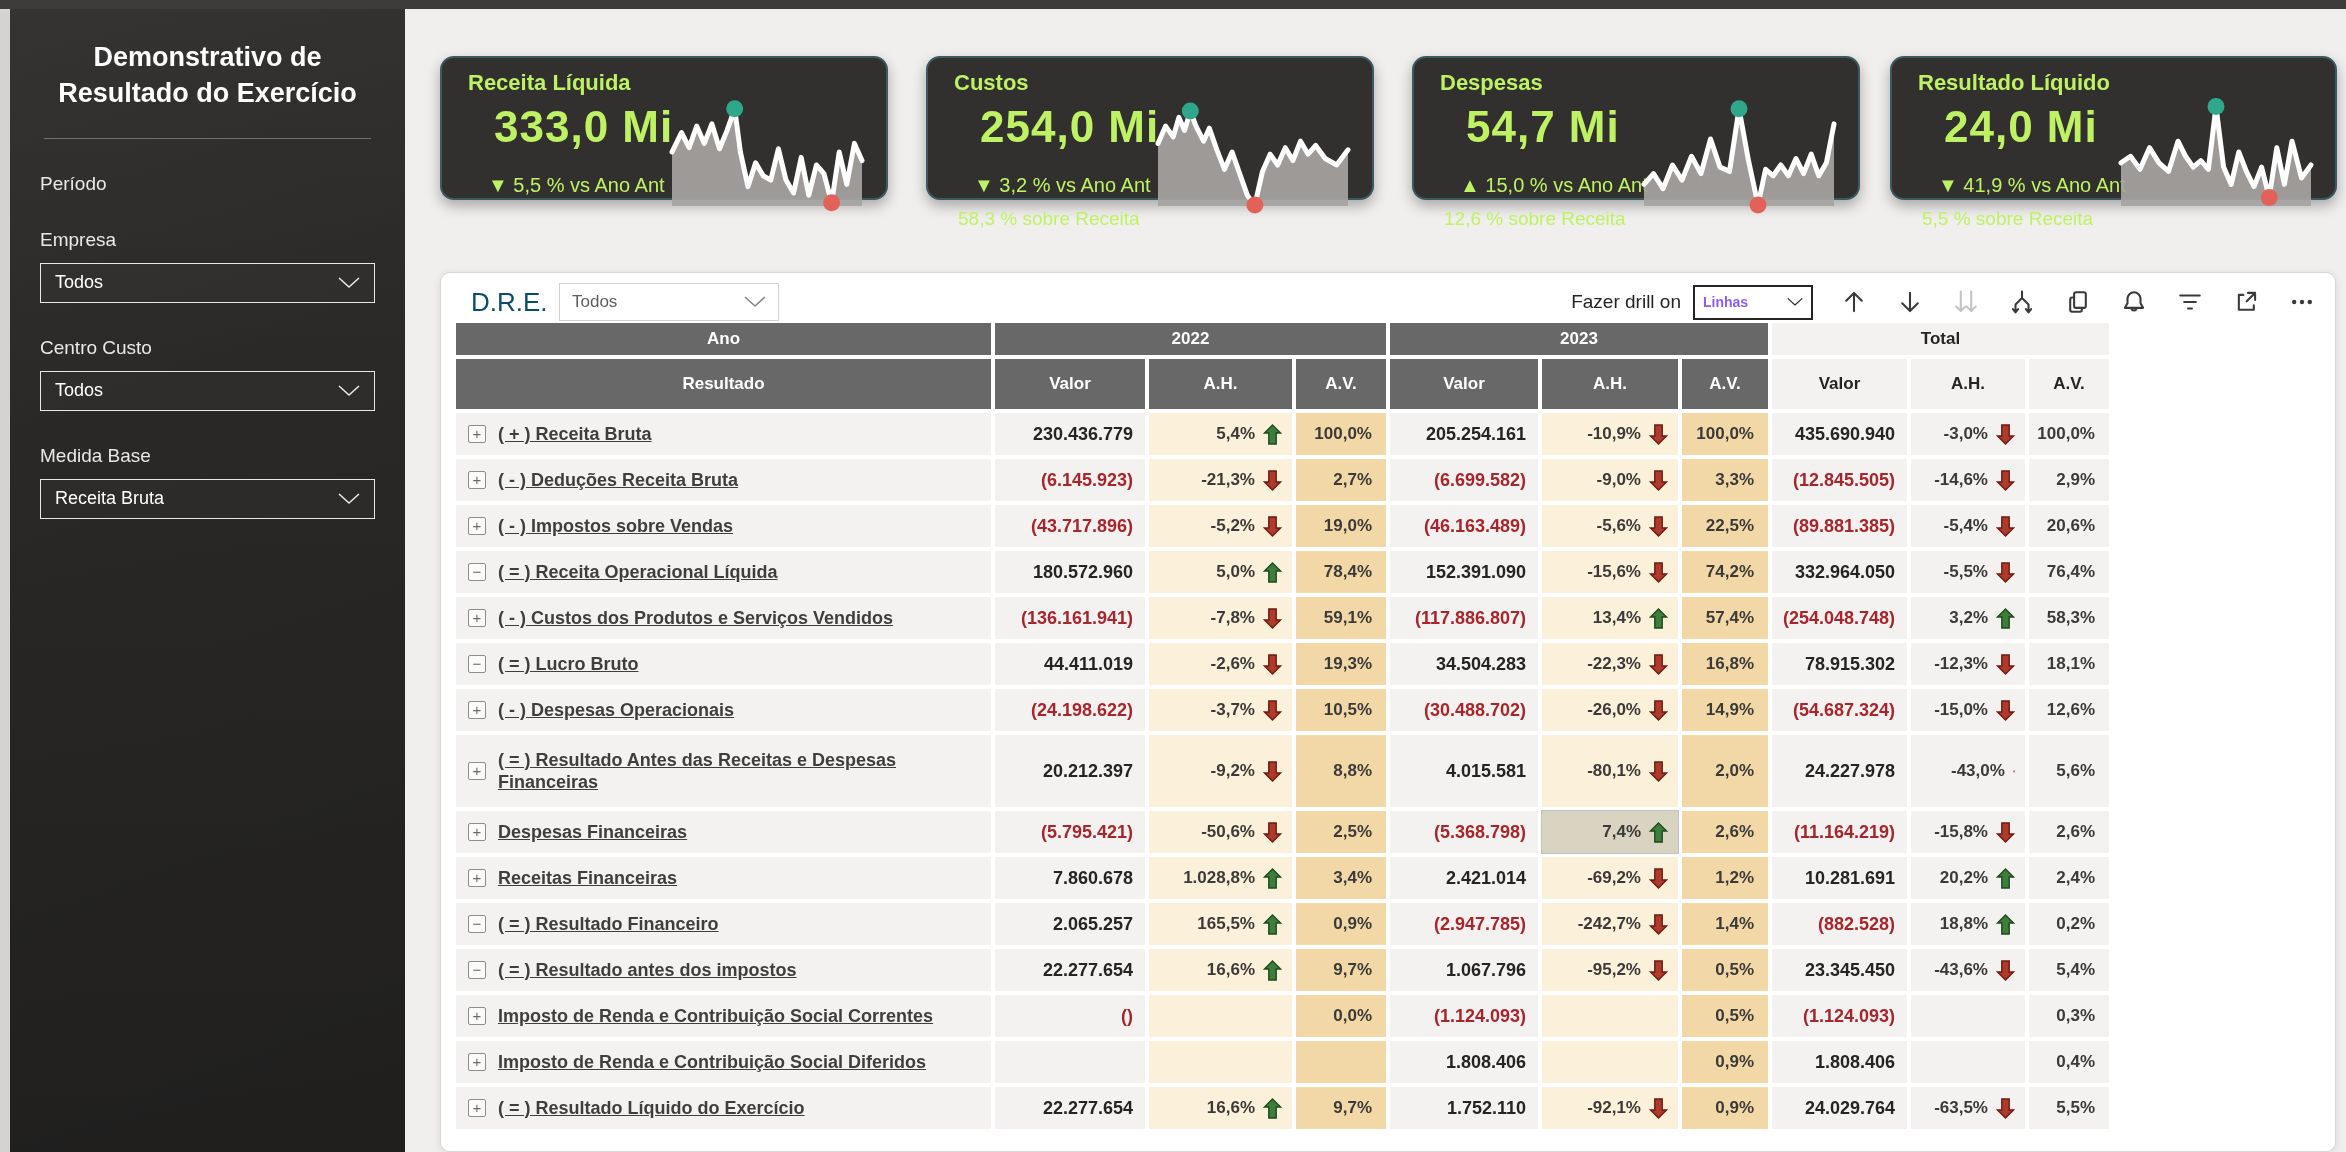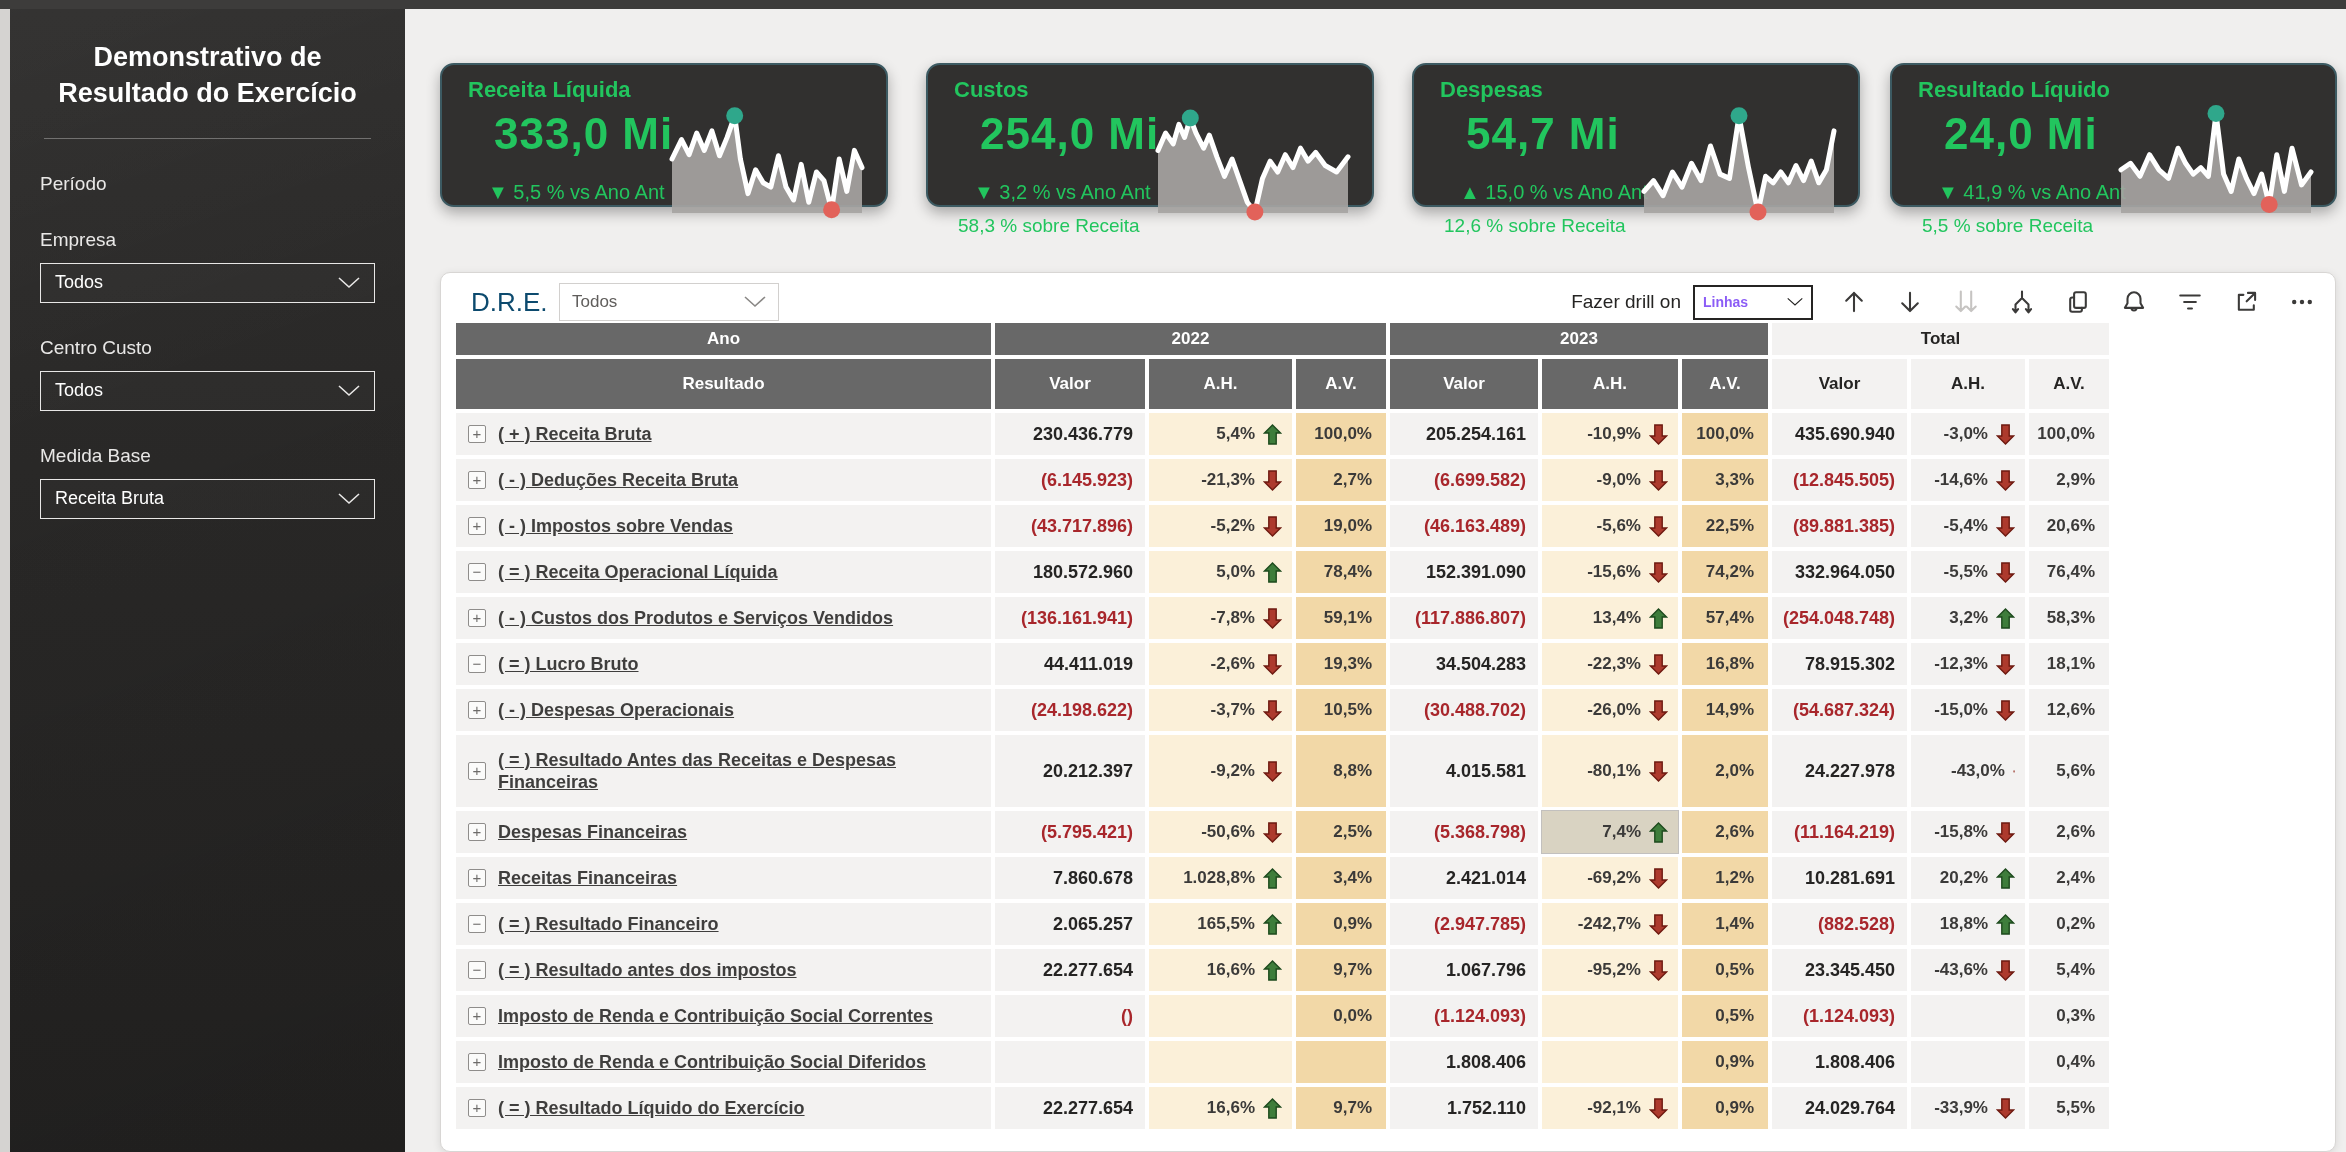--- a/index.html
+++ b/index.html
@@ -21,23 +21,23 @@
   .sb-divider { margin:26px 34px 0; border-top:1px solid #6f6e6d; }
   .sb-filter { margin:0 30px; }
   .sb-label { margin-top:34px; font-size:19px; color:#e9e8e7; }
   .sb-select { margin-top:12px; height:40px; border:1px solid #e8e7e6; display:flex; align-items:center;
     justify-content:space-between; padding:0 14px; background:rgba(255,255,255,0.02); cursor:pointer; position:relative; z-index:2; }
   .sb-select span { font-size:18px; color:#ffffff; }
   .chev { width:22px; height:12px; }
   .chev polyline { fill:none; stroke:#e8e7e6; stroke-width:1.6px; }
 
   
-  .kpi { position:absolute; top:63px; width:448px; height:144px; background:#31302f;
+  .kpi { position:absolute; top:56px; width:448px; height:144px; background:#31302f;
     border:2px solid #3c5a62; border-radius:14px; box-shadow:0 6px 14px rgba(0,0,0,0.30);
-    color:#22c55e; overflow:visible; }
+    color:#bef264; overflow:visible; }
   .kpi-title { position:absolute; left:26px; top:12px; font-size:22px; font-weight:bold; }
   .kpi-value { position:absolute; left:52px; top:44px; font-size:44px; font-weight:bold; letter-spacing:1px; }
   .kpi-delta { position:absolute; left:46px; top:116px; font-size:20px; }
   .kpi-share { position:absolute; left:30px; top:150px; font-size:19px; }
   .kpi-spark { position:absolute; right:24px; top:34px; width:190px; height:126px; overflow:visible; }
 
   
   .tcard { position:absolute; left:440px; top:272px; width:1896px; height:880px; background:#ffffff;
     border:1px solid #d8d6d4; border-radius:10px; box-shadow:0 2px 8px rgba(0,0,0,0.10); overflow:hidden; }
   .vh { position:absolute; left:0; top:8px; right:0; height:42px; }
@@ -823,21 +823,21 @@
             <path d="M9.5 20 L1.5 12 H5.8 V1 H13.2 V12 H17.5 Z"></path>
           </svg>
         </div>
         <div class="cell pct av tint-av">
           <span>0,9%</span>
         </div>
         <div class="cell num">
           <span>24.029.764</span>
         </div>
         <div class="cell pct ah">
-          <span>-33,9%</span>
+          <span>-63,5%</span>
           <svg class="arr down" viewBox="0 0 19 21">
             <path d="M9.5 20 L1.5 12 H5.8 V1 H13.2 V12 H17.5 Z"></path>
           </svg>
         </div>
         <div class="cell pct av">
           <span>5,5%</span>
         </div>
       </div>
   </div>
 </div>

